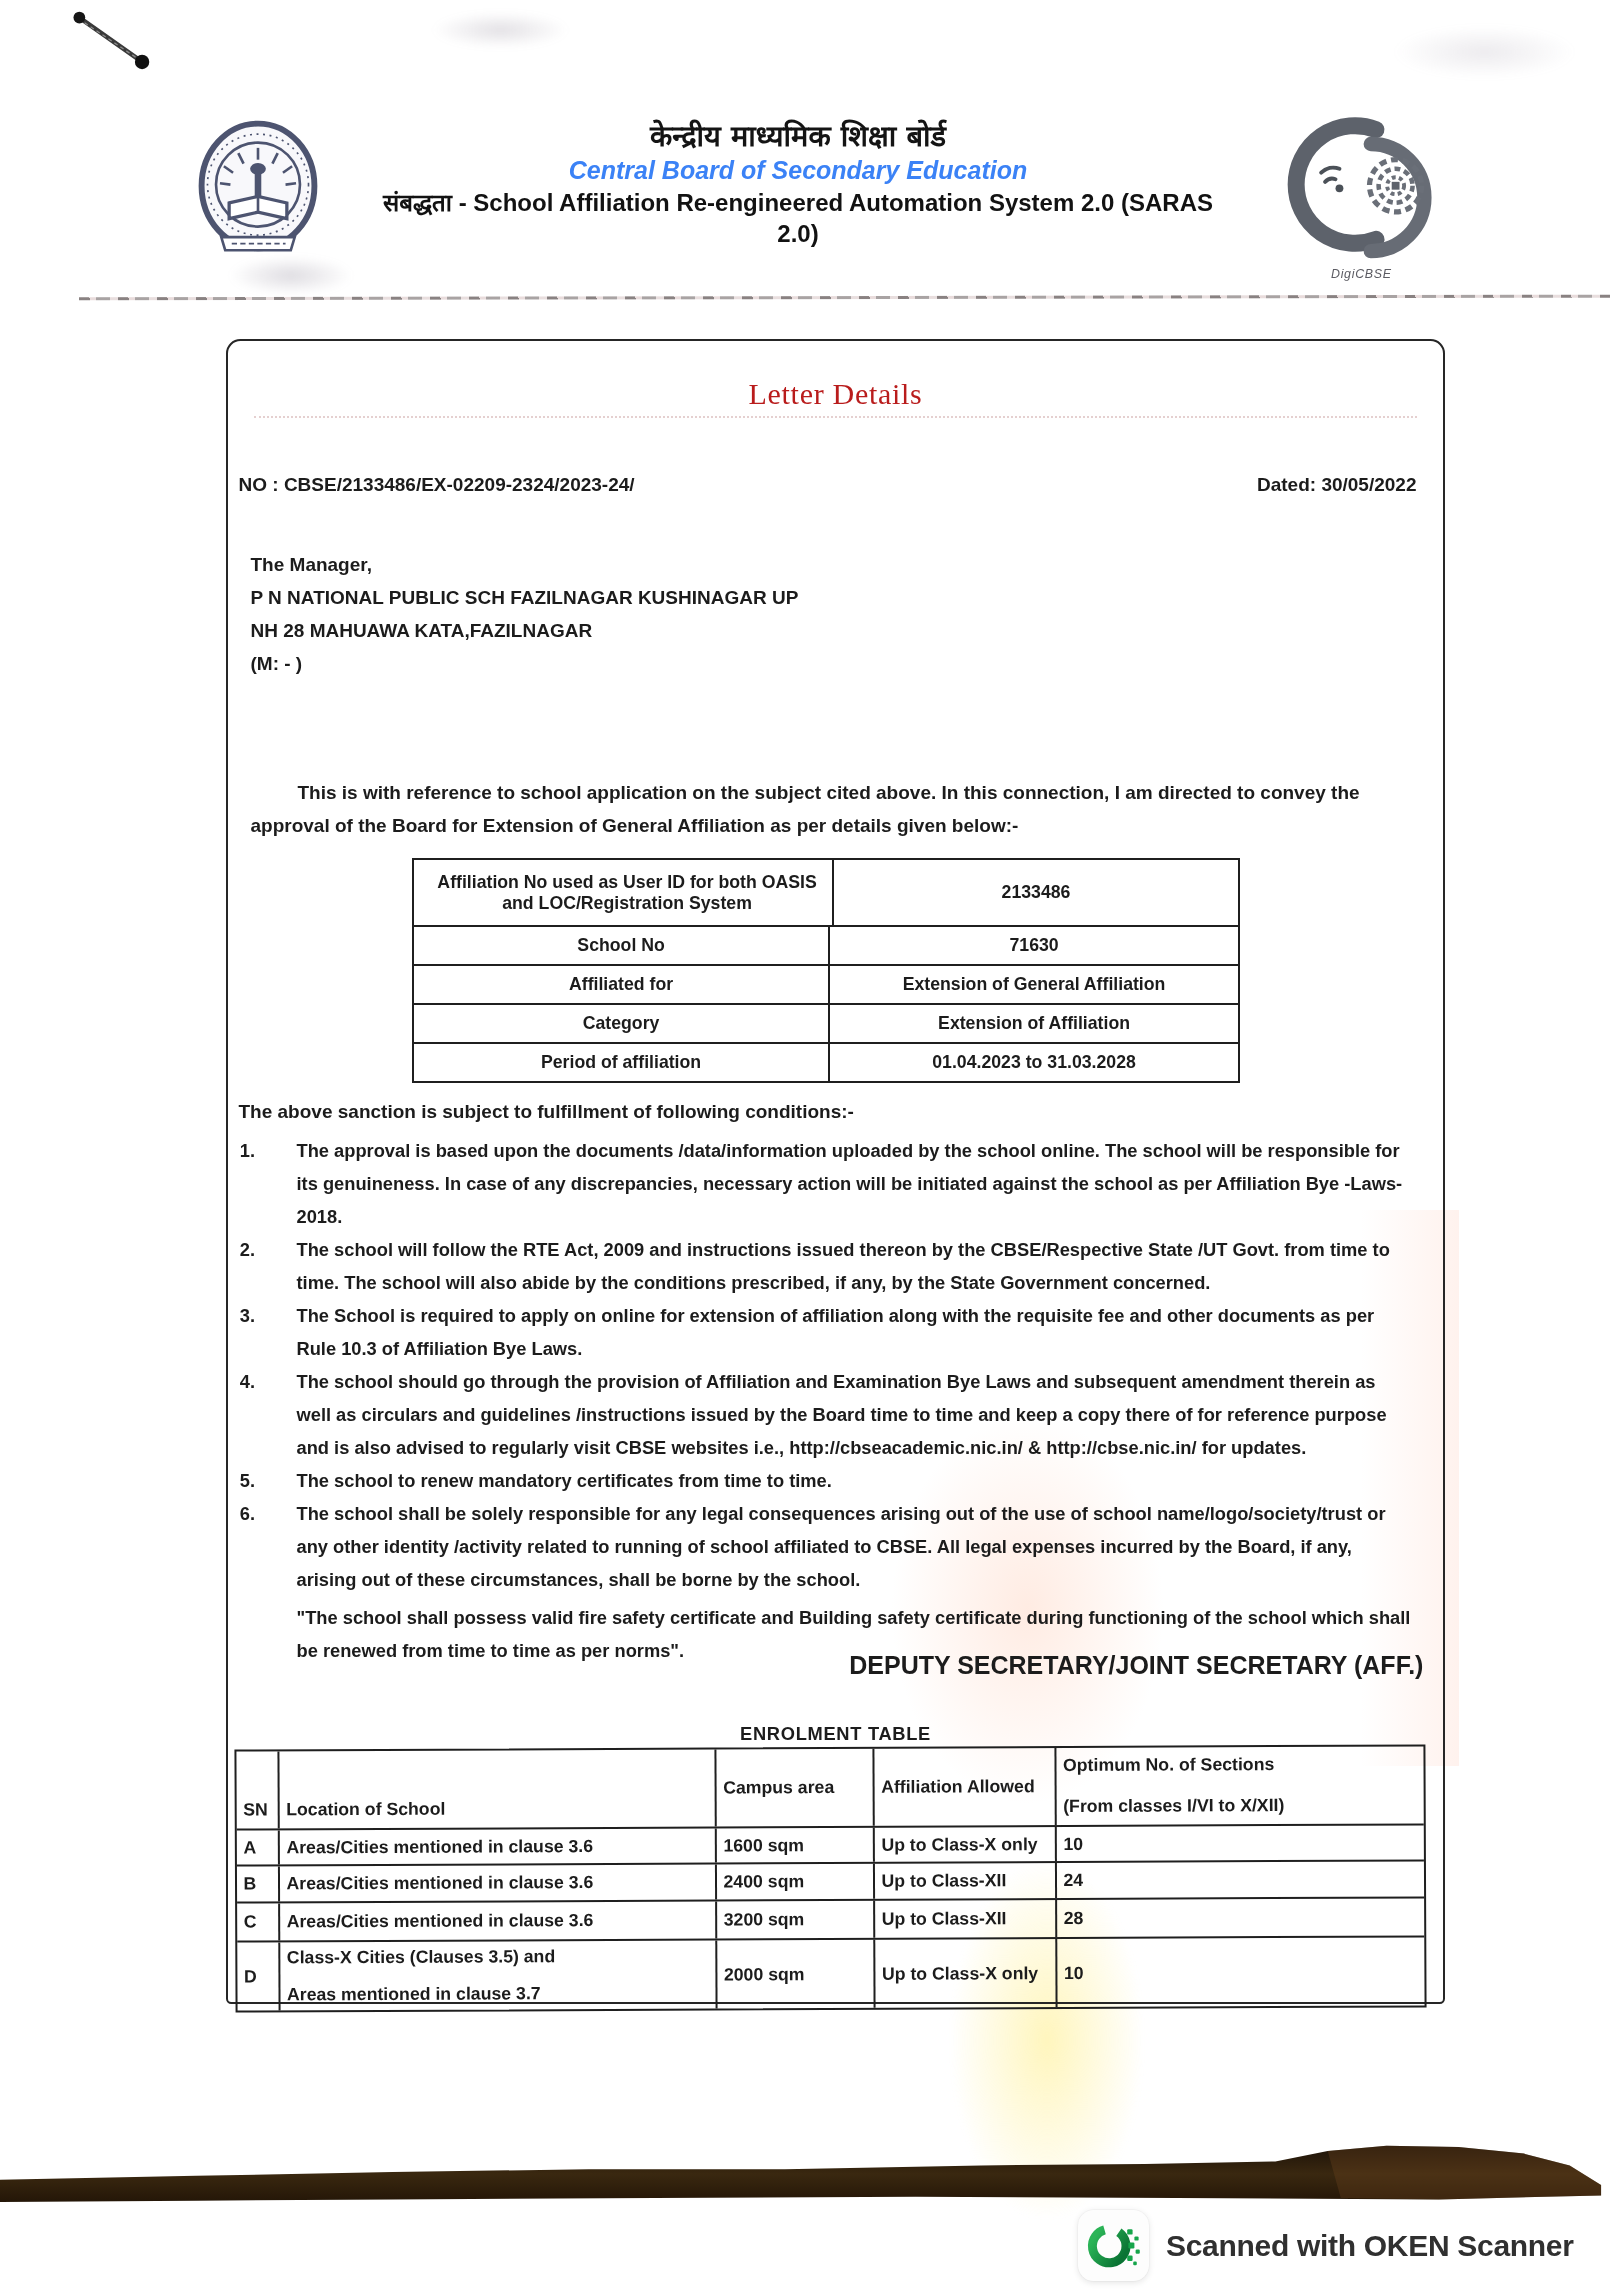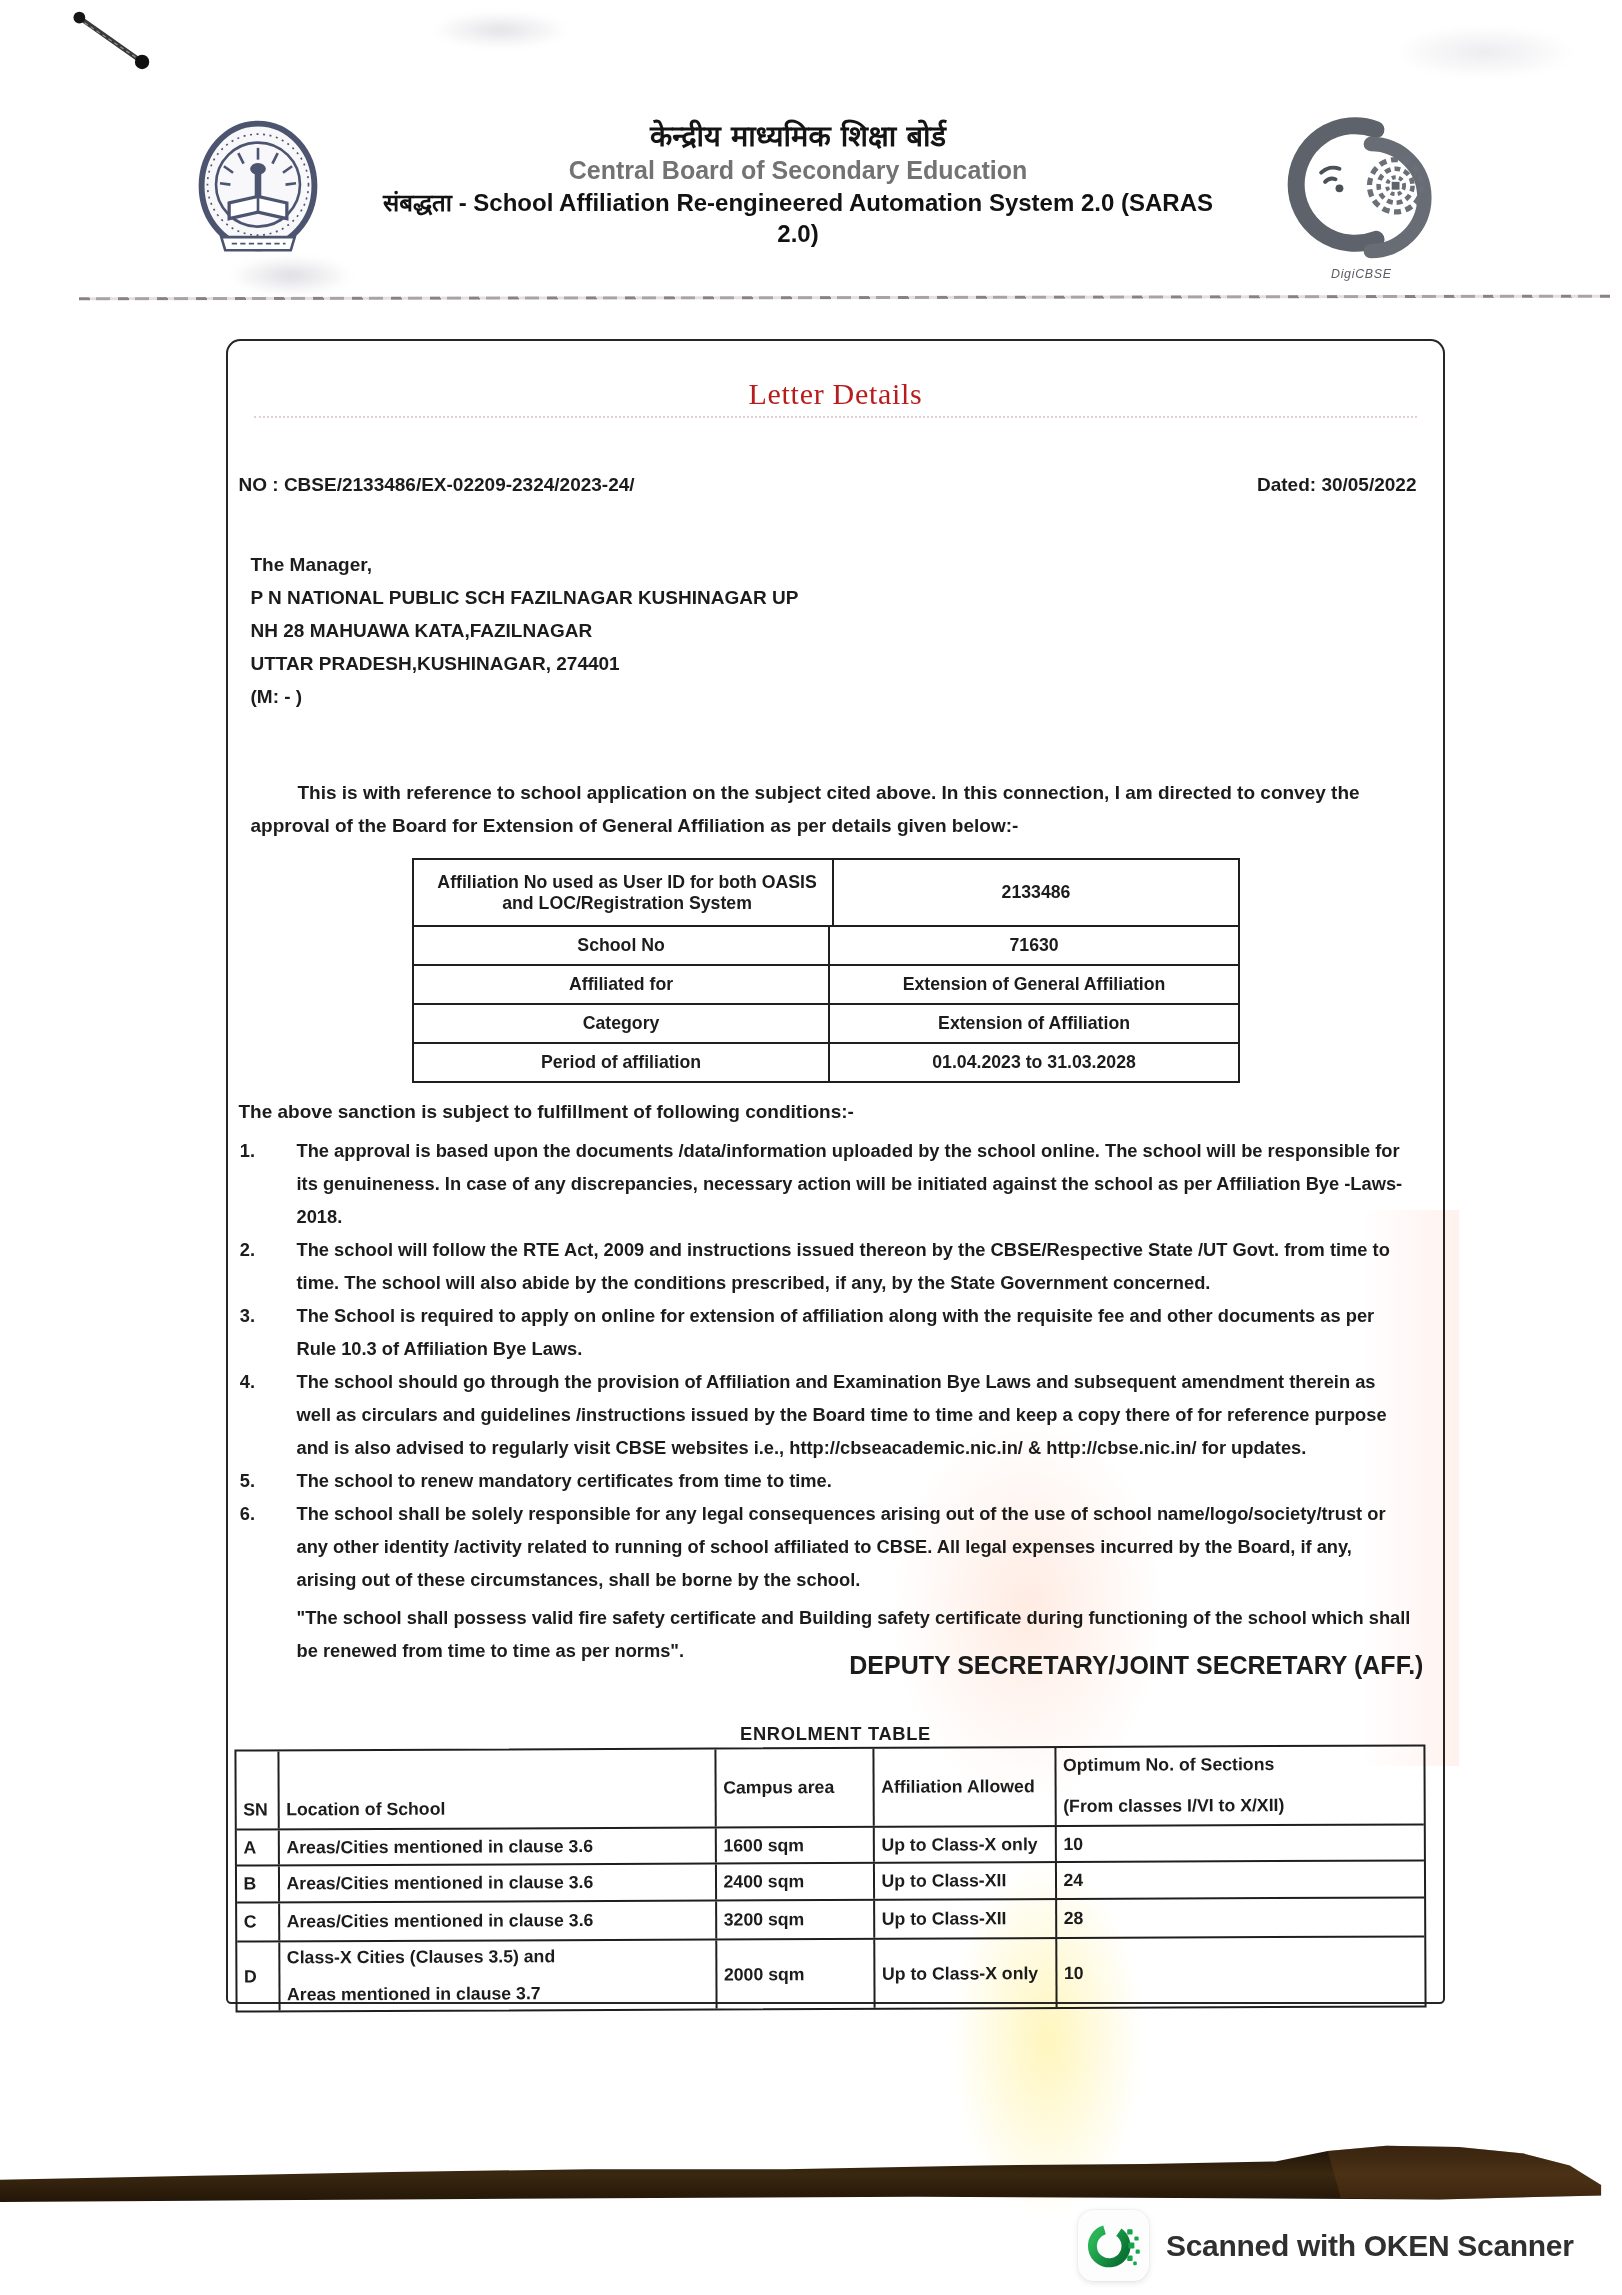--- a/index.html
+++ b/index.html
@@ -15,21 +15,21 @@
     position:absolute;left:79px;top:296px;width:1531px;height:2.6px;
     background:repeating-linear-gradient(90deg,
       rgba(70,58,58,.75) 0 10.5px, rgba(150,90,90,.25) 10.5px 17px,
       rgba(70,58,58,.55) 17px 31px, rgba(120,60,60,.2) 31px 39px);
     transform:rotate(-0.1deg);opacity:.85;
   }
   .tint{position:absolute;pointer-events:none;}
   
   .hdr-titles{position:absolute;left:327px;top:119px;width:942px;text-align:center;}
   .hdr-hindi{font-family:"DejaVu Sans","Liberation Sans",sans-serif;font-size:29px;font-weight:700;line-height:35px;color:#141414;}
-  .hdr-en{font-size:25px;font-weight:700;line-height:33px;color:#737373;}
+  .hdr-en{font-size:25px;font-weight:700;line-height:33px;color:#3b82f6;font-style:italic;}
   .hdr-sub{font-size:24px;font-weight:700;line-height:31px;color:#121212;}
   .saras-caption{position:absolute;left:1331px;top:267px;width:131px;font-size:12.4px;font-style:italic;color:#5c5c63;letter-spacing:0.7px;}
   
   .letter-box{
     position:absolute;left:226px;top:339px;width:1219px;height:1665px;
     border:2.6px solid #262626;border-radius:14.4px 14.4px 5.2px 5.2px;box-sizing:border-box;
     background:transparent;
   }
   .lt-title{position:absolute;top:15.7px;left:0;width:100%;text-align:center;
     font-family:"Liberation Serif",serif;font-size:30px;font-weight:400;color:#b91c1c;letter-spacing:0.7px;}
@@ -148,21 +148,20 @@
 
   <div class="ref-row">
     <span>NO : CBSE/2133486/EX-02209-2324/2023-24/</span>
     <span>Dated: 30/05/2022</span>
   </div>
 
   <div class="address">
     <div>The Manager,</div>
     <div>P N NATIONAL PUBLIC SCH FAZILNAGAR KUSHINAGAR UP</div>
     <div>NH 28 MAHUAWA KATA,FAZILNAGAR</div>
-    <div>UTTAR PRADESH,KUSHINAGAR, 274401</div>
     <div>(M: - )</div>
   </div>
 
 
   <p class="intro">This is with reference to school application on the subject cited above. In this connection, I am directed to convey the approval of the Board for Extension of General Affiliation as per details given below:-</p>
 
   <div class="dt">
     <div class="dt-row tall">
       <div class="dt-label">Affiliation No used as User ID for both OASIS and LOC/Registration System</div>
       <div class="dt-value">2133486</div>

